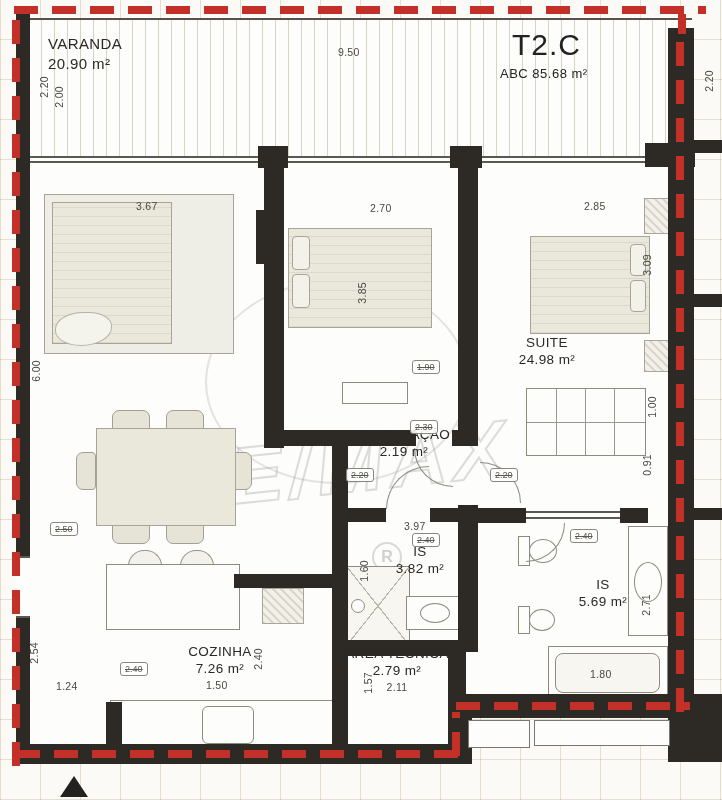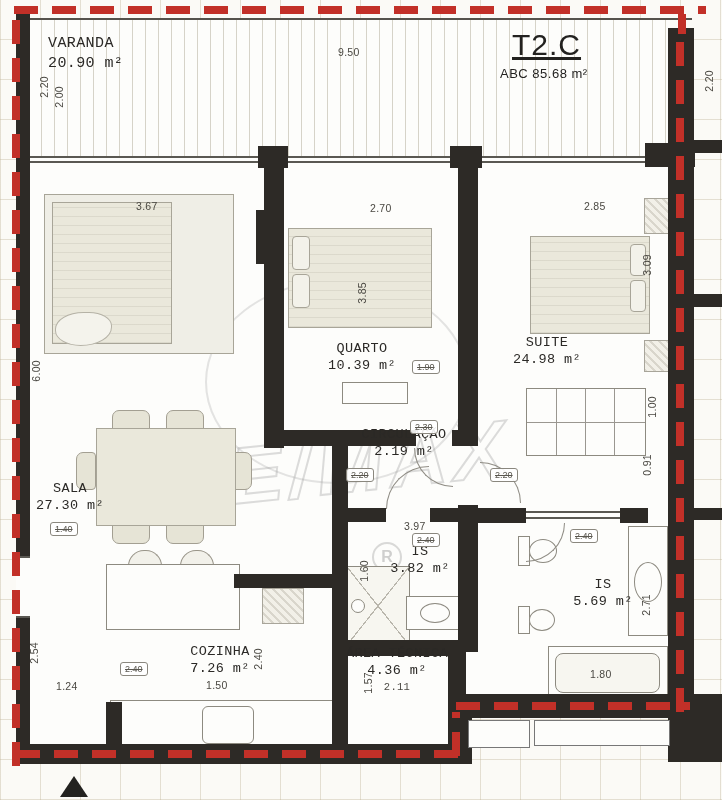--- a/index.html
+++ b/index.html
@@ -30,21 +30,21 @@
   .shower{position:absolute;border:1px solid #8d8a80;background:
       linear-gradient(to bottom right, transparent 49.4%, #b9b6ac 49.4% 50.6%, transparent 50.6%),
       linear-gradient(to top right, transparent 49.4%, #b9b6ac 49.4% 50.6%, transparent 50.6%), #f7f6f0;}
   .oval{position:absolute;border:1px solid #8d8a80;border-radius:50%;background:#fdfdfb;}
   .divider{position:absolute;background:#9a9790;}
   .arc{position:absolute;border:1px solid #8f8c84;background:transparent;}
   .arc-b{border-left:none;border-bottom:none;border-radius:0 100% 0 0;}
   .arc-c{border-left:none;border-top:none;border-radius:0 0 100% 0;}
   .arc-d{border-right:none;border-top:none;border-radius:0 0 0 100%;}
   .arc-e{border-right:none;border-bottom:none;border-radius:100% 0 0 0;}
-  .room-label{position:absolute;text-align:center;font-size:13.5px;line-height:17px;letter-spacing:.4px;color:#2b2926;font-family:Liberation Mono, monospace;}
+  .room-label{position:absolute;text-align:center;font-size:13.5px;line-height:17px;letter-spacing:.4px;color:#2b2926;}
   .dim{position:absolute;font-size:10.5px;color:#4a4842;letter-spacing:.3px;}
   .v{writing-mode:vertical-rl;transform:rotate(180deg);}
   .dimbox{position:absolute;font-size:9px;color:#5a574f;border:1px solid #8a877e;border-radius:3px;
       padding:0 4px;background:rgba(255,255,255,.9);text-decoration:line-through;line-height:12px;}
   .title{position:absolute;font-size:30px;color:#232220;letter-spacing:1px;}
   .subtitle{position:absolute;font-size:13px;color:#232220;letter-spacing:.5px;}
   .wm-text{position:absolute;font-size:80px;font-weight:bold;font-style:italic;letter-spacing:6px;
       color:transparent;-webkit-text-stroke:2px rgba(150,150,150,.32);transform:rotate(-6deg);}
   .wm-balloon{position:absolute;border:2px solid rgba(150,150,150,.25);border-radius:50%;}
   .wm-r{position:absolute;width:26px;height:26px;border:2px solid rgba(150,150,150,.35);border-radius:50%;
@@ -162,31 +162,23 @@
   <div class="rdash-v" style="left:678px;top:14px;height:20px;"></div>
   <div class="rdash-v" style="left:676px;top:30px;height:682px;"></div>
   <div class="rdash-h" style="left:16px;top:750px;width:444px;"></div>
   <div class="rdash-v" style="left:452px;top:712px;height:44px;"></div>
   <div class="rdash-h" style="left:456px;top:702px;width:234px;"></div>
 
   <div class="room-label" style="left:48px;top:34px;text-align:left;font-size:15px;line-height:20px;">
     <div>VARANDA</div>
     <div>20.90 m²</div>
   </div>
-  <div class="title" style="left:512px;top:28px;text-decoration:underline;">T2.C</div>
+  <div class="title" style="left:512px;top:28px;">T2.C</div>
   <div class="subtitle" style="left:500px;top:66px;">ABC 85.68 m²</div>
 
-  <div class="room-label" style="left:30px;top:480px;width:80px;">
-    <div>SALA</div>
-    <div>27.30 m²</div>
-  </div>
-  <div class="room-label" style="left:302px;top:340px;width:120px;">
-    <div>QUARTO</div>
-    <div>10.39 m²</div>
-  </div>
   <div class="room-label" style="left:492px;top:334px;width:110px;">
     <div>SUITE</div>
     <div>24.98 m²</div>
   </div>
   <div class="room-label" style="left:338px;top:426px;width:132px;text-align:center;">
     <div>CIRCULAÇÃO</div>
     <div>2.19 m²</div>
   </div>
   <div class="room-label" style="left:385px;top:543px;width:70px;">
     <div>IS</div>
@@ -195,31 +187,31 @@
   <div class="room-label" style="left:568px;top:576px;width:70px;">
     <div>IS</div>
     <div>5.69 m²</div>
   </div>
   <div class="room-label" style="left:172px;top:643px;width:96px;">
     <div>COZINHA</div>
     <div>7.26 m²</div>
   </div>
   <div class="room-label" style="left:334px;top:645px;width:126px;">
     <div>ÁREA TÉCNICA</div>
-    <div>4.36 m²</div>
+    <div>2.79 m²</div>
     <div class="dim" style="position:static;">2.11</div>
   </div>
 
   <div class="dim" style="left:338px;top:46px;">9.50</div>
   <div class="dim v" style="left:38px;top:76px;">2.20</div>
   <div class="dim v" style="left:53px;top:86px;">2.00</div>
   <div class="dim v" style="left:703px;top:70px;">2.20</div>
   <div class="dim" style="left:136px;top:200px;">3.67</div>
   <div class="dim v" style="left:30px;top:360px;">6.00</div>
-  <div class="dimbox" style="left:50px;top:522px;">1.40</div>
+  <div class="dimbox" style="left:50px;top:522px;">2.50</div>
   <div class="dim" style="left:370px;top:202px;">2.70</div>
   <div class="dim v" style="left:356px;top:282px;">3.85</div>
   <div class="dimbox" style="left:412px;top:360px;">1.90</div>
   <div class="dim" style="left:584px;top:200px;">2.85</div>
   <div class="dim v" style="left:641px;top:254px;">3.09</div>
   <div class="dim v" style="left:646px;top:396px;">1.00</div>
   <div class="dim v" style="left:641px;top:454px;">0.91</div>
   <div class="dimbox" style="left:346px;top:468px;">2.20</div>
   <div class="dimbox" style="left:490px;top:468px;">2.20</div>
   <div class="dimbox" style="left:410px;top:420px;">2.30</div>

